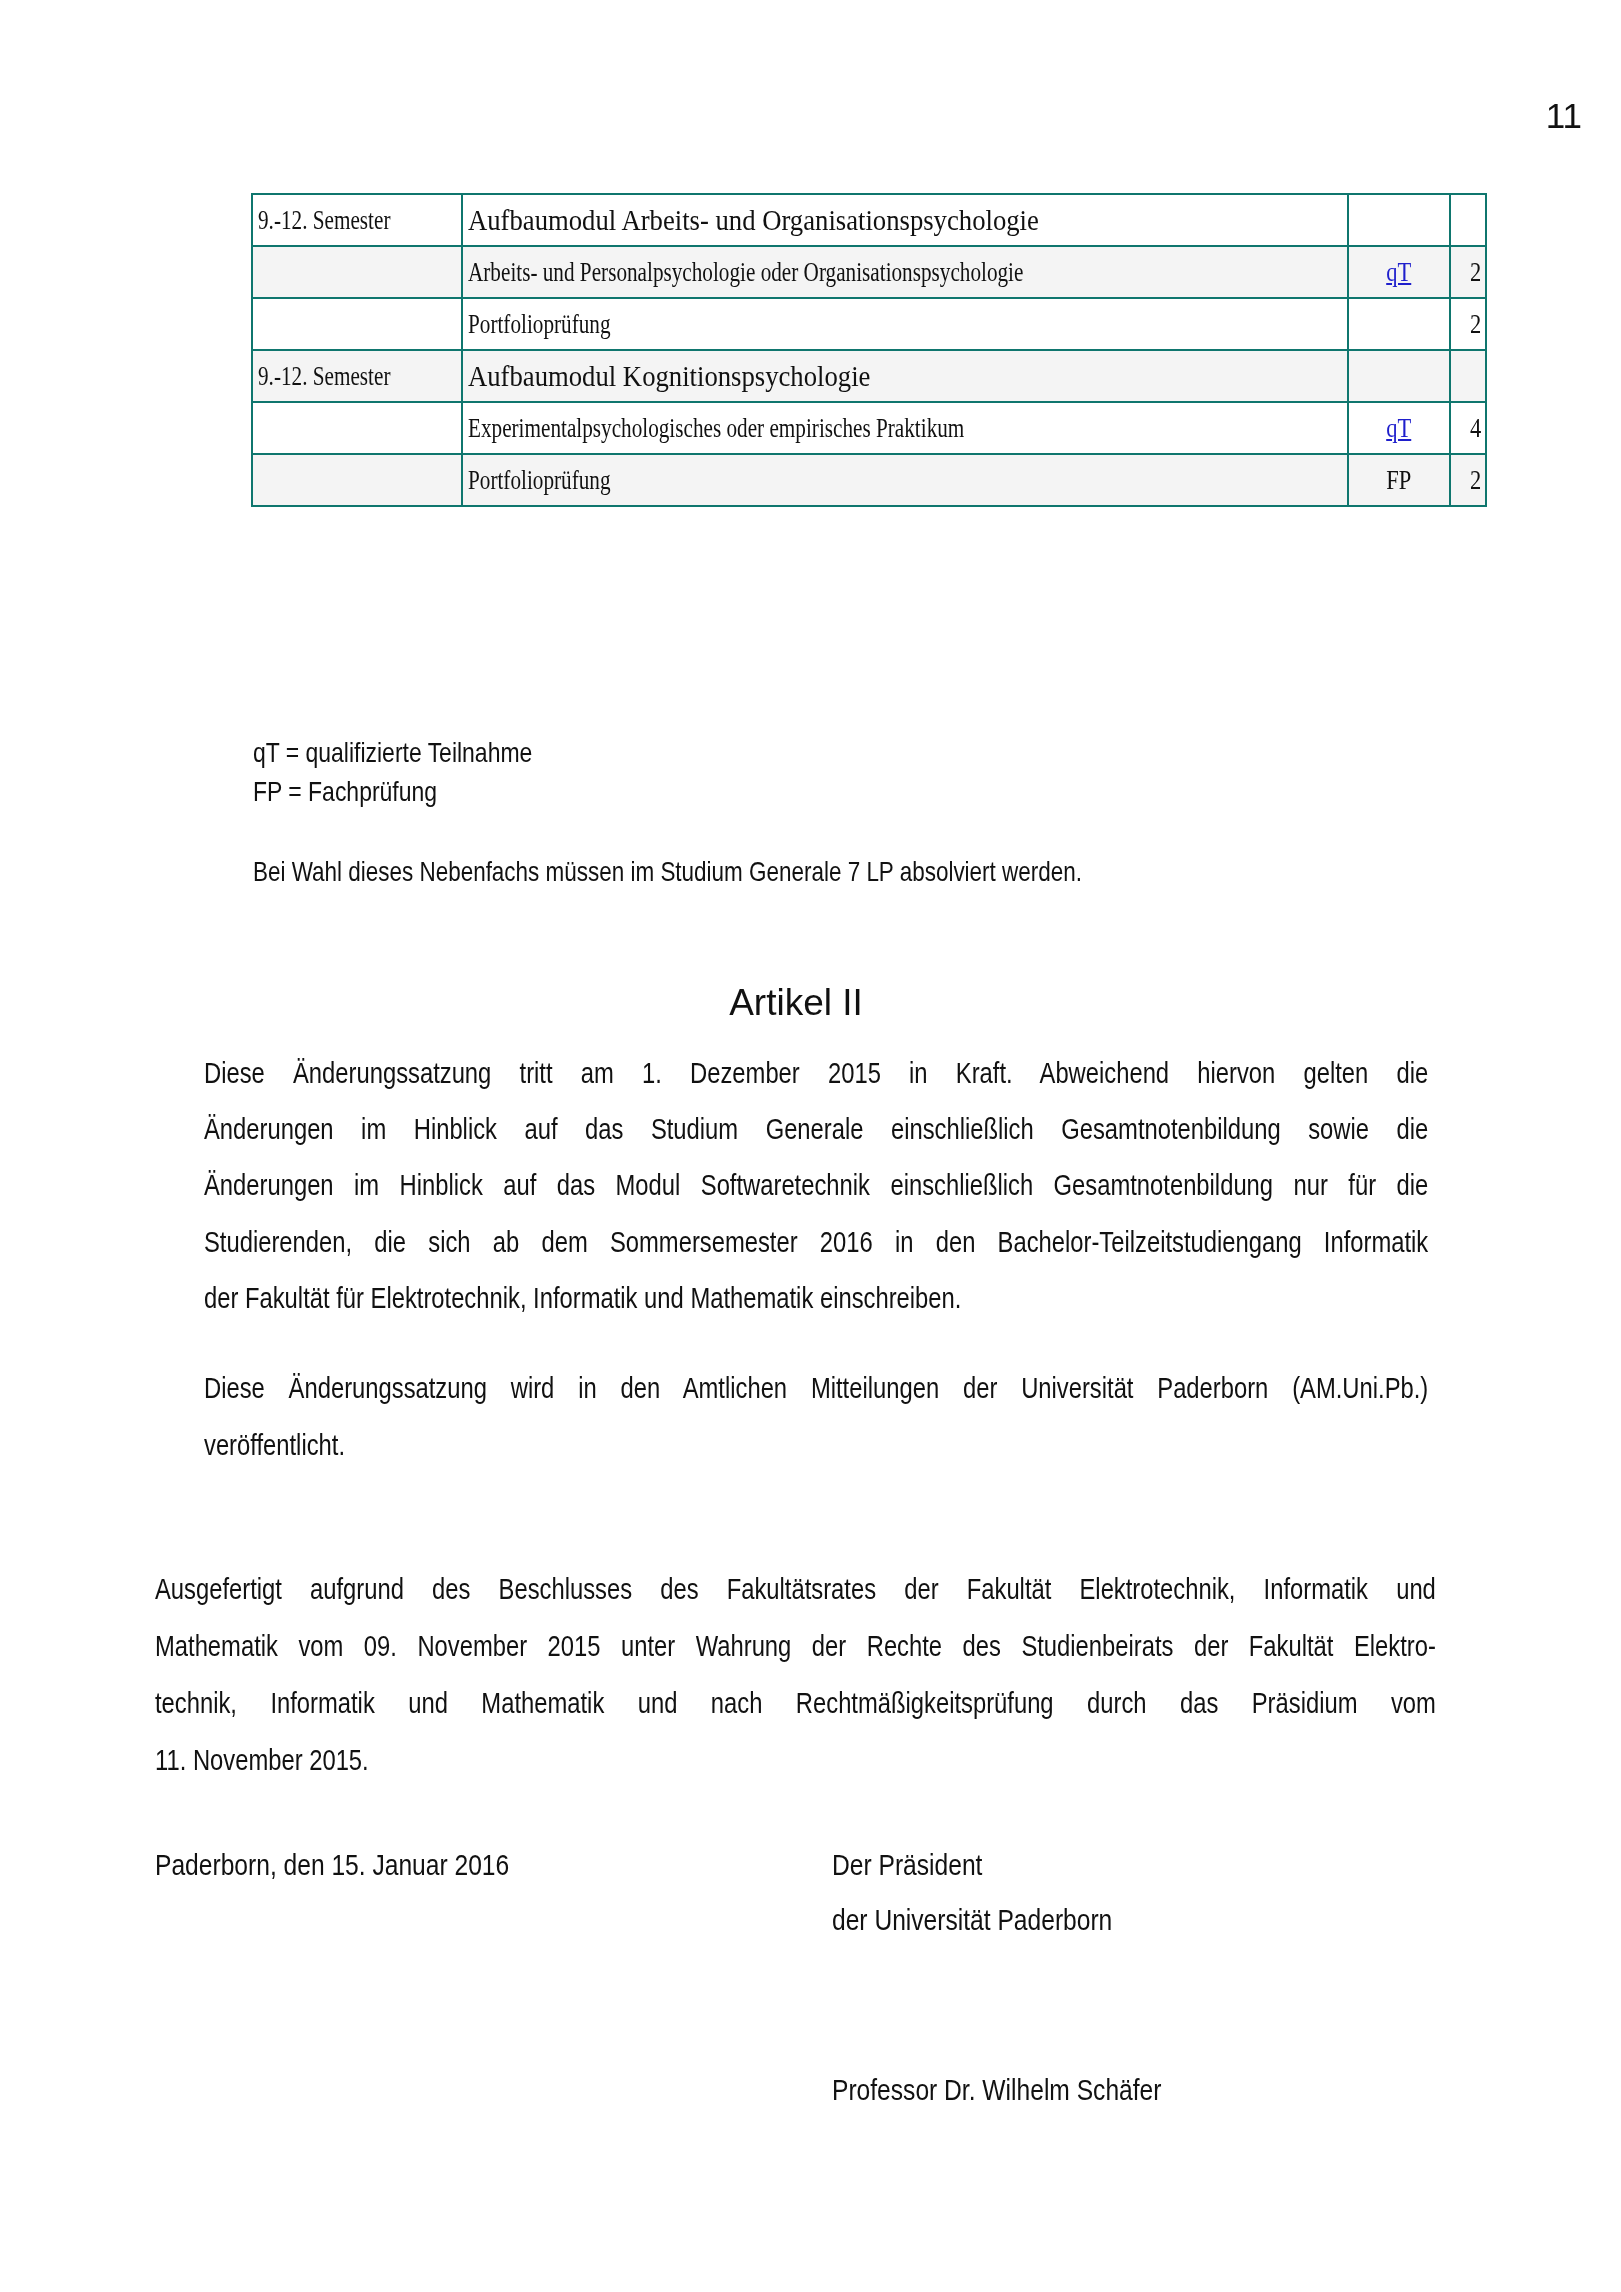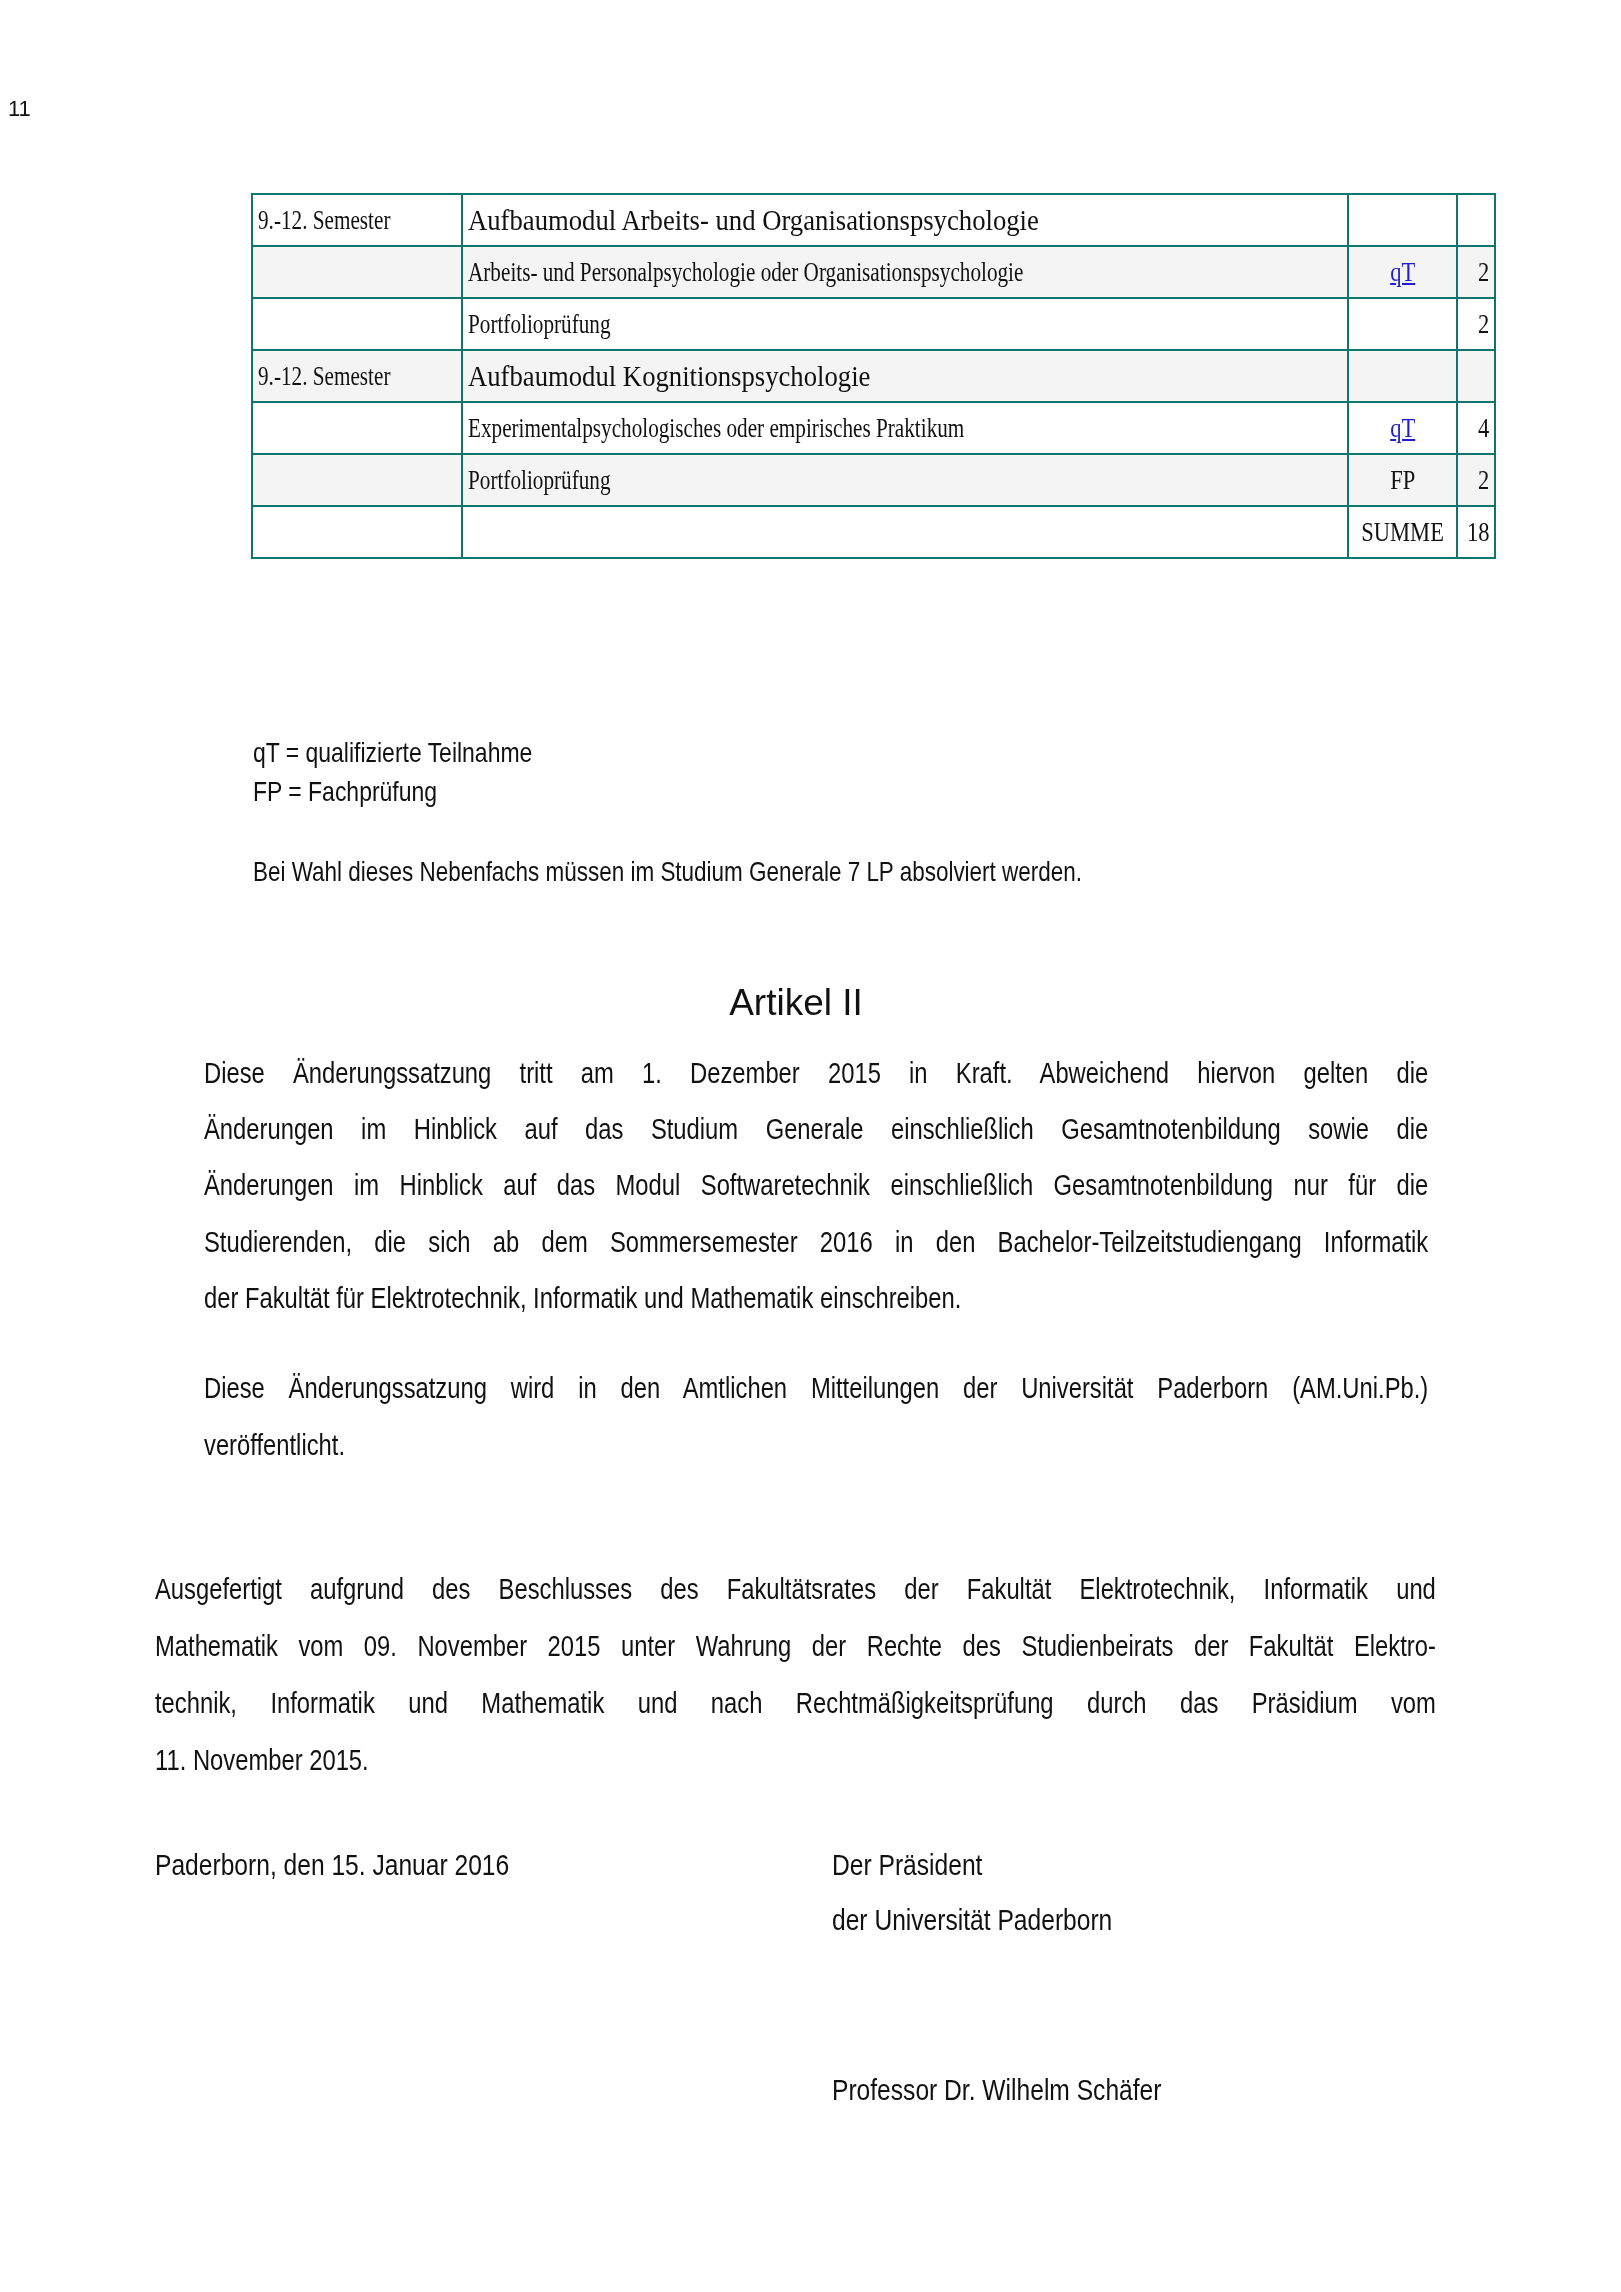--- a/index.html
+++ b/index.html
@@ -1,18 +1,18 @@
 <!DOCTYPE html>
 <html><head>
 <meta charset="utf-8">
 <style>
   html, body { margin: 0; padding: 0; background: #ffffff; }
   body { width: 1621px; height: 2293px; position: relative; overflow: hidden; color: #111; }
-  .page-number { position: absolute; left: 8px; width: 1580px; top: 96px; text-align: left;
-    font-family: "Liberation Sans", sans-serif; font-size: 22px; }
+  .page-number { position: absolute; left: 2px; width: 1580px; top: 96px; text-align: right;
+    font-family: "Liberation Sans", sans-serif; font-size: 35px; }
 
   table.mod { position: absolute; left: 251px; top: 193px; border-collapse: collapse;
     font-family: "Liberation Sans", sans-serif; }
   table.mod td { border: 2px solid #0f766e; height: 50px; padding: 0 5px; vertical-align: middle;
     font-size: 26.5px; white-space: nowrap; overflow: hidden; font-family: Liberation Serif, serif; }
   table.mod tr:nth-child(even) td { background: #f4f4f4; }
   table.mod tr:nth-child(odd) td { background: #ffffff; }
   td.c1 { width: 198px; }
   td.c2 { width: 874px; }
   td.c3 { width: 90px; text-align: center; }
@@ -67,26 +67,20 @@
         <td class="c2"><span class="sq">Experimentalpsychologisches oder empirisches Praktikum</span></td>
         <td class="c3"><a class="link sqc" href="#" style="color: rgb(31, 31, 204);">qT</a></td>
         <td class="c4"><span class="sqr">4</span></td>
       </tr>
       <tr>
         <td class="c1"><span class="sq"></span></td>
         <td class="c2"><span class="sq">Portfolioprüfung</span></td>
         <td class="c3"><span class="sqc">FP</span></td>
         <td class="c4"><span class="sqr">2</span></td>
       </tr>
-      <tr>
-        <td class="c1"><span class="sq"></span></td>
-        <td class="c2"><span class="sq"></span></td>
-        <td class="c3"><span class="sqc">SUMME</span></td>
-        <td class="c4"><span class="sqr">18</span></td>
-      </tr>
     </tbody>
 </table>
 
 <div class="line" style="left:253px; top:737px;">qT = qualifizierte Teilnahme</div>
 <div class="line" style="left:253px; top:776px;">FP = Fachprüfung</div>
 <div class="line" style="left:253px; top:856px; font-size:27.4px;">Bei Wahl dieses Nebenfachs müssen im Studium Generale 7 LP absolviert werden.</div>
 
 <div class="heading" style="top:982px;">Artikel II</div>
 
 <div id="p1">

